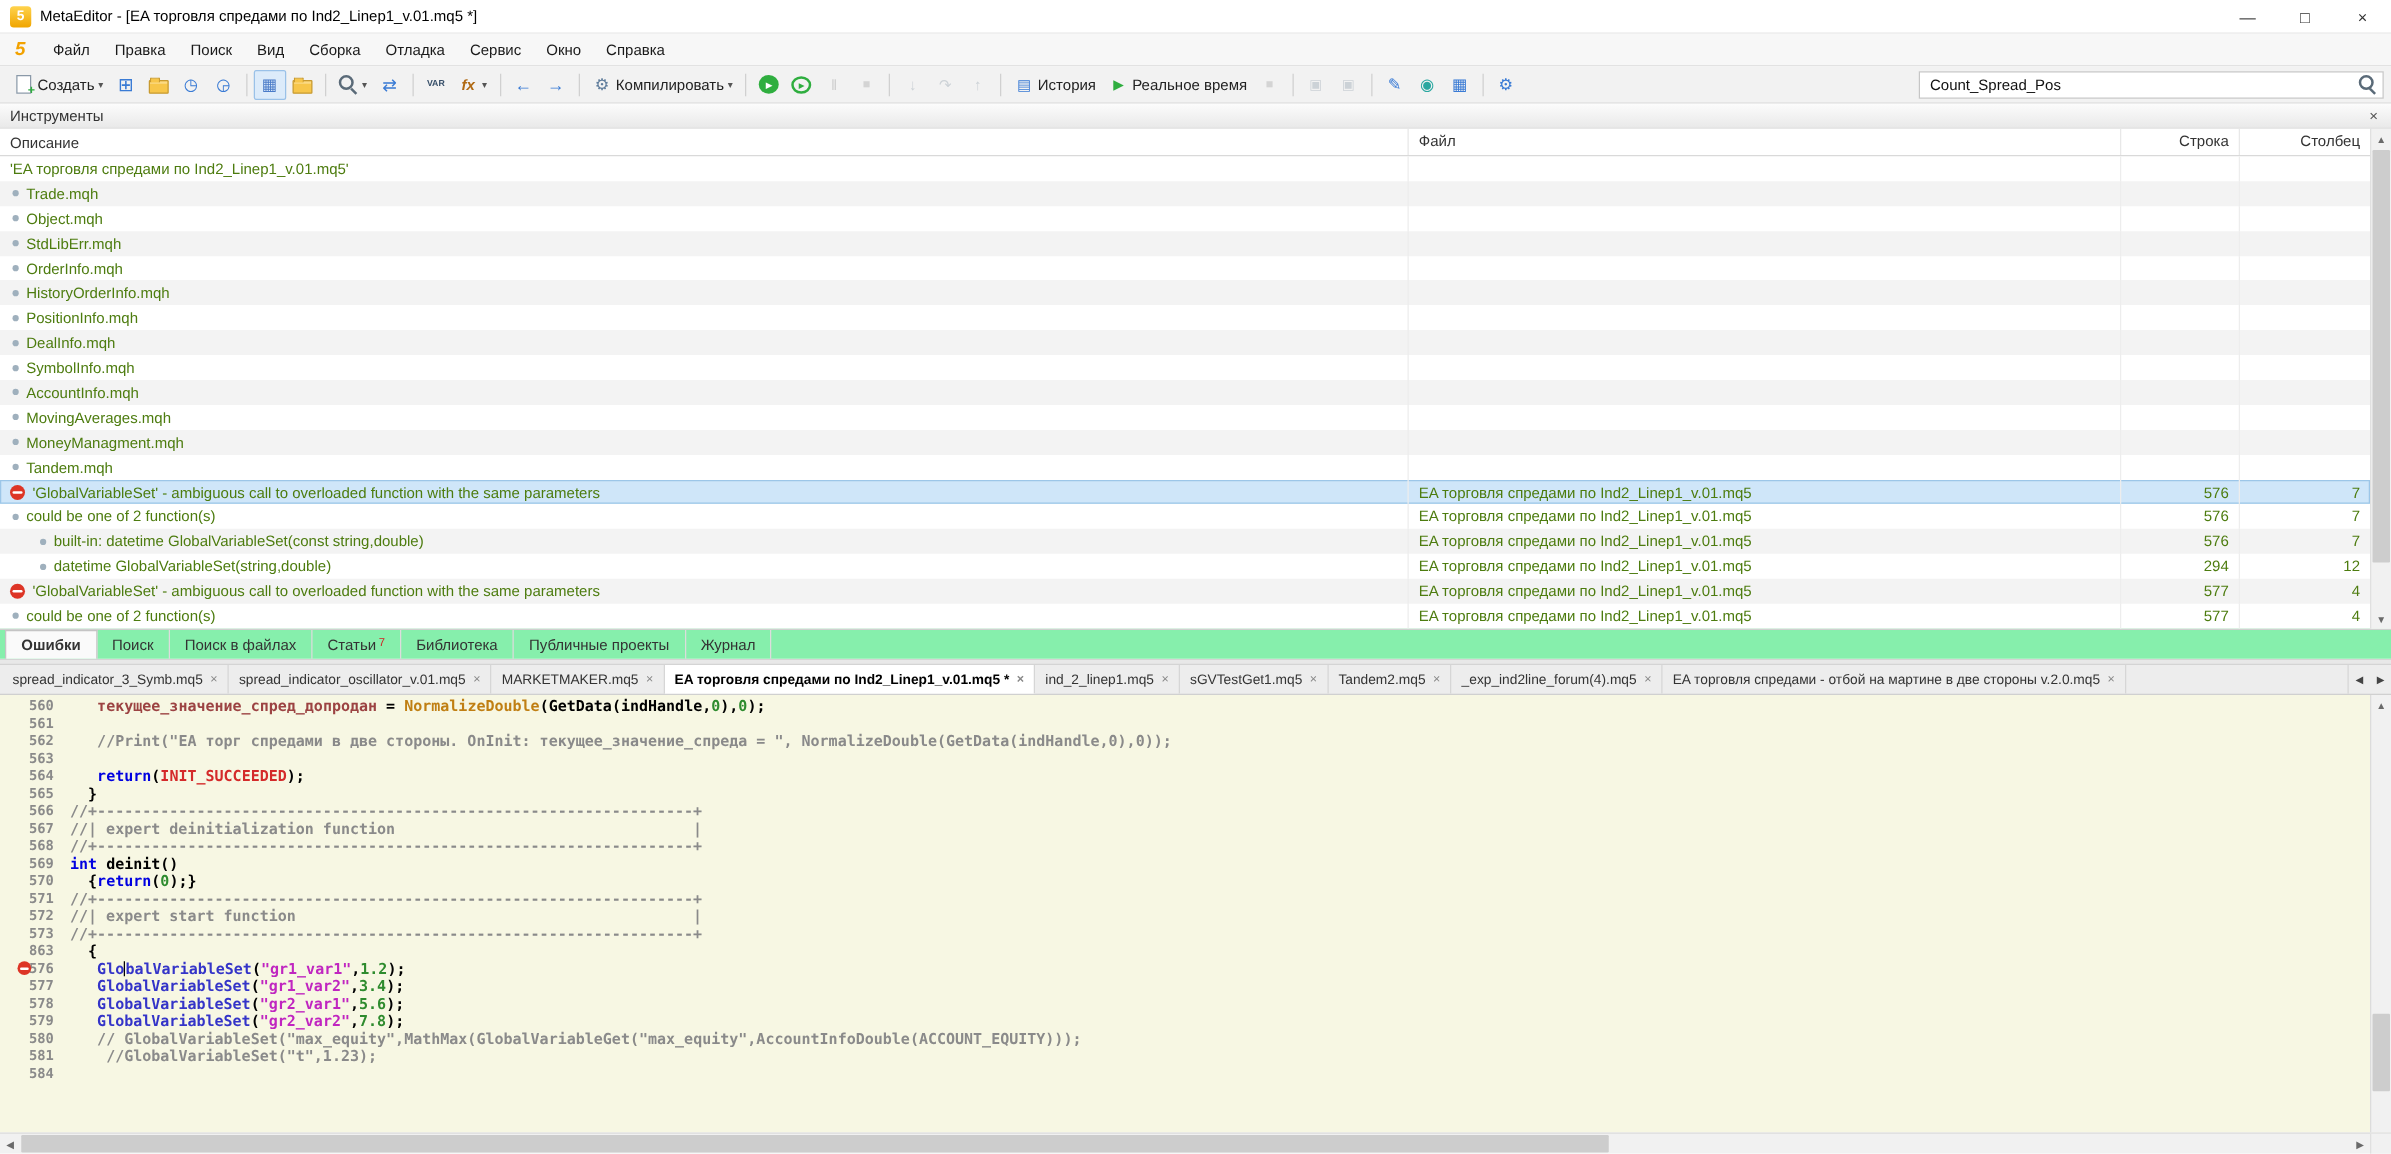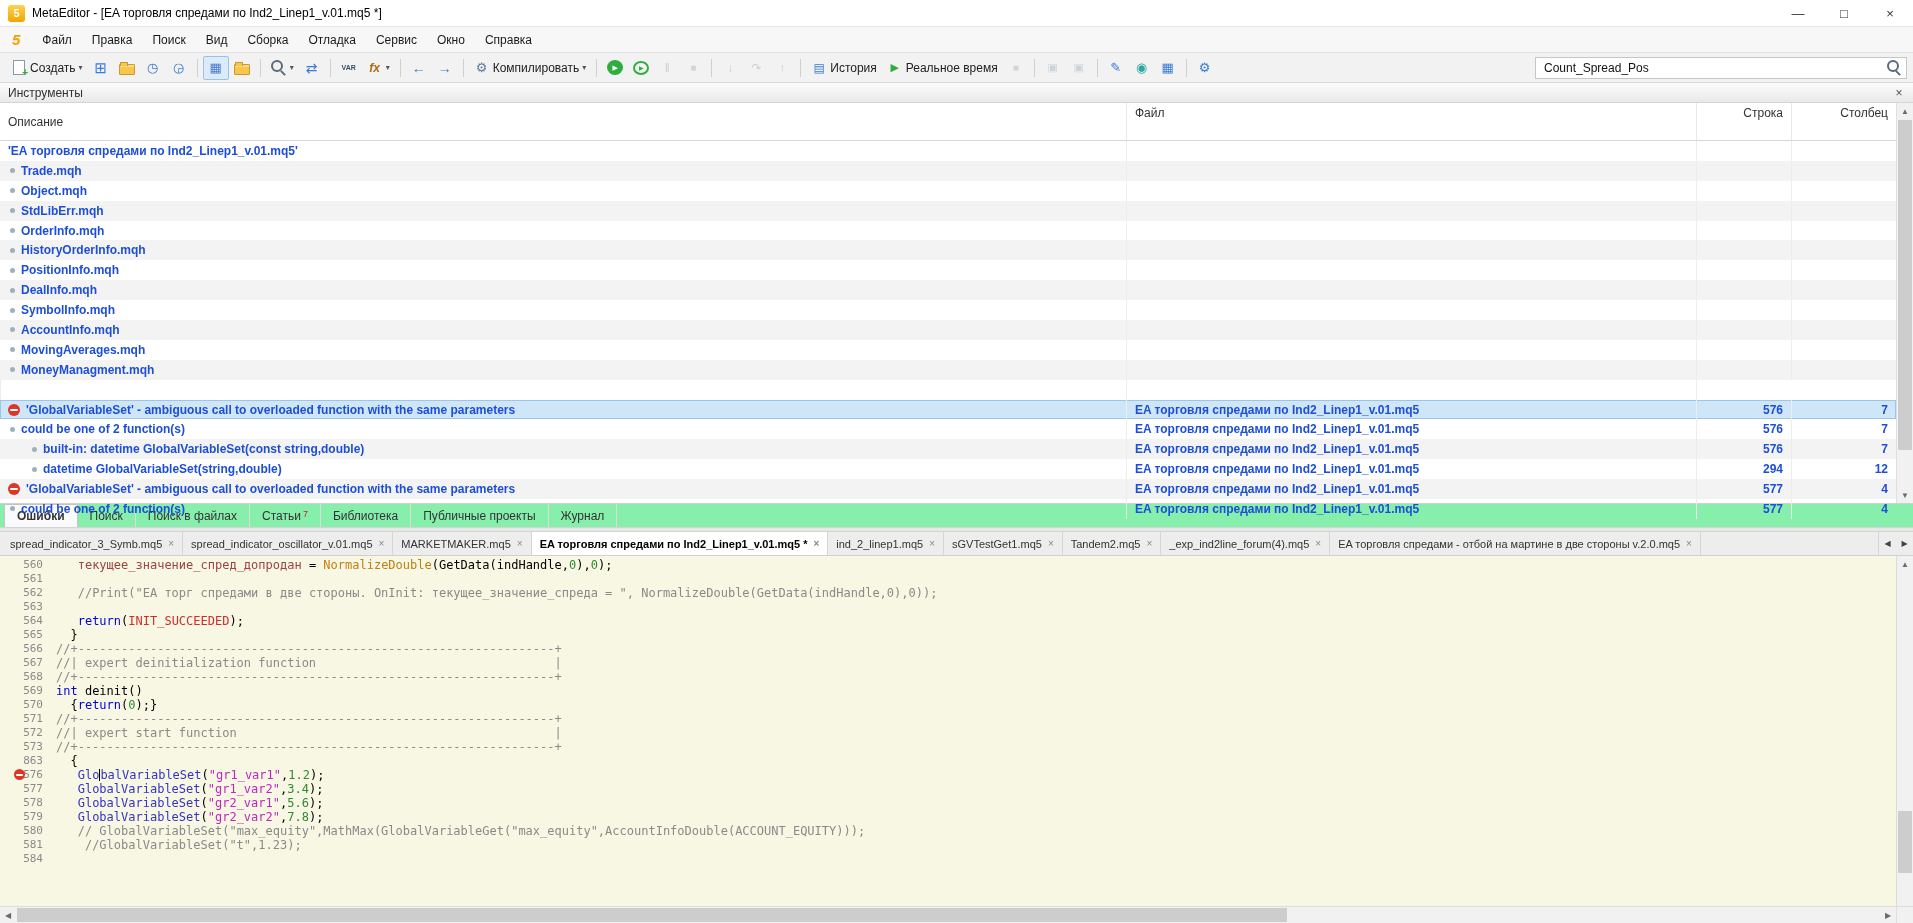--- a/index.html
+++ b/index.html
@@ -81,30 +81,30 @@
 
   
   .toolbox { height:444px; position:relative; background:#fff; }
   .toolbox-header { height:20px; background:linear-gradient(#fcfcfc,#e9e9e9);
     border-bottom:1px solid #d5d5d5; display:flex; align-items:center;
     padding:0 6px 0 8px; color:#333; }
   .tbx-close { margin-left:auto; width:16px; text-align:center; color:#555;
     font-size:12px; }
   .grid-wrap { height:400px; position:relative; }
   .grid-inner { margin-right:17px; }
-  .grid-header { height:38px; background:#fff; border-bottom:1px solid #d9d9d9;
+  .grid-header { height:22px; background:#fff; border-bottom:1px solid #d9d9d9;
     display:grid; grid-template-columns:minmax(0,1fr) 570px 95px 105px;
     align-items:center; color:#333; }
   .gh-cell { padding:0 8px; white-space:nowrap; overflow:hidden; }
   .gh-cell + .gh-cell { border-left:1px solid #e8e8e8; height:100%; line-height:21px; }
   .al-right { text-align:right; }
   #grid-rows { height:378px; overflow:hidden; }
   .grid-row { height:19.9px; display:grid;
     grid-template-columns:minmax(0,1fr) 570px 95px 105px; align-items:center;
-    color:#1d4ed8;font-weight:bold; }
+    color:#4d7c0f; }
   .row-alt { background:#f3f3f3; }
   .row-selected { background:#cfe6f9; box-shadow:inset 0 0 0 1px #9cc6e8; }
   .gc { padding:0 8px; white-space:nowrap; overflow:hidden; height:100%;
     display:flex; align-items:center; }
   .gc-file, .gc-line, .gc-col { border-left:1px solid #ededed; }
   .gc-line, .gc-col { justify-content:flex-end; }
   .gc-desc { gap:6px; }
   .row-ind .gc-desc { padding-left:30px; }
   .ic-dot { width:5px; height:5px; border-radius:50%; background:#9fb0bd;
     flex:0 0 5px; margin-left:2px; }
@@ -142,21 +142,21 @@
     border-right:1px solid #d6d6d6; color:#333; font-size:11px; white-space:nowrap; }
   .etab-active { background:#fff; font-weight:bold; color:#000; }
   .etab-close { font-size:10px; color:#888; }
   .tabnav { display:flex; align-items:center; border-left:1px solid #d6d6d6; }
   .tabnav span { width:17px; height:100%; display:flex; align-items:center;
     justify-content:center; font-size:8px; color:#444; }
 
   .code-area { height:350px; position:relative; background:#f7f7e3; overflow:hidden; }
   #code-lines { position:absolute; left:0; top:2px; right:17px; }
   .code-line { height:14px; line-height:14px; display:flex; white-space:pre;
-    font-family:"DejaVu Sans Mono", monospace; font-size:12px; }
+    font-family:"DejaVu Sans Mono", monospace; font-size:12px;font-weight:bold; }
   .gutter { flex:0 0 56px; display:inline-flex; justify-content:flex-end;
     align-items:center; padding-right:13px; position:relative; }
   .lnum { color:#8a8a8a; font-size:11px; }
   .gut-err { position:absolute; left:14px; top:1px; width:11px; height:11px; }
   .gut-err::after { left:2px; right:2px; top:4.5px; }
   .ctext { white-space:pre; }
   .tok-pl { color:#000000; }
   .tok-id { color:#9c4343;margin-top:28px; }
   .tok-fn { color:#c07f13; }
   .tok-fn2 { color:#3434c8; }
@@ -445,20 +445,24 @@
           <div class="grid-row row-alt">
             <span class="gc gc-desc">
               <span class="ic-dot"></span>
               <span>MoneyManagment.mqh</span>
             </span>
             <span class="gc gc-file"></span>
             <span class="gc gc-line"></span>
             <span class="gc gc-col"></span>
           </div>
           <div class="grid-row">
+            <span class="gc gc-desc">
+              <span class="ic-dot"></span>
+              <span>Tandem.mqh</span>
+            </span>
             <span class="gc gc-file"></span>
             <span class="gc gc-line"></span>
             <span class="gc gc-col"></span>
           </div>
           <div class="grid-row row-selected">
             <span class="gc gc-desc">
               <span class="ic-error"></span>
               <span>'GlobalVariableSet' - ambiguous call to overloaded function with the same parameters</span>
             </span>
             <span class="gc gc-file">EA торговля спредами по Ind2_Linep1_v.01.mq5</span>

